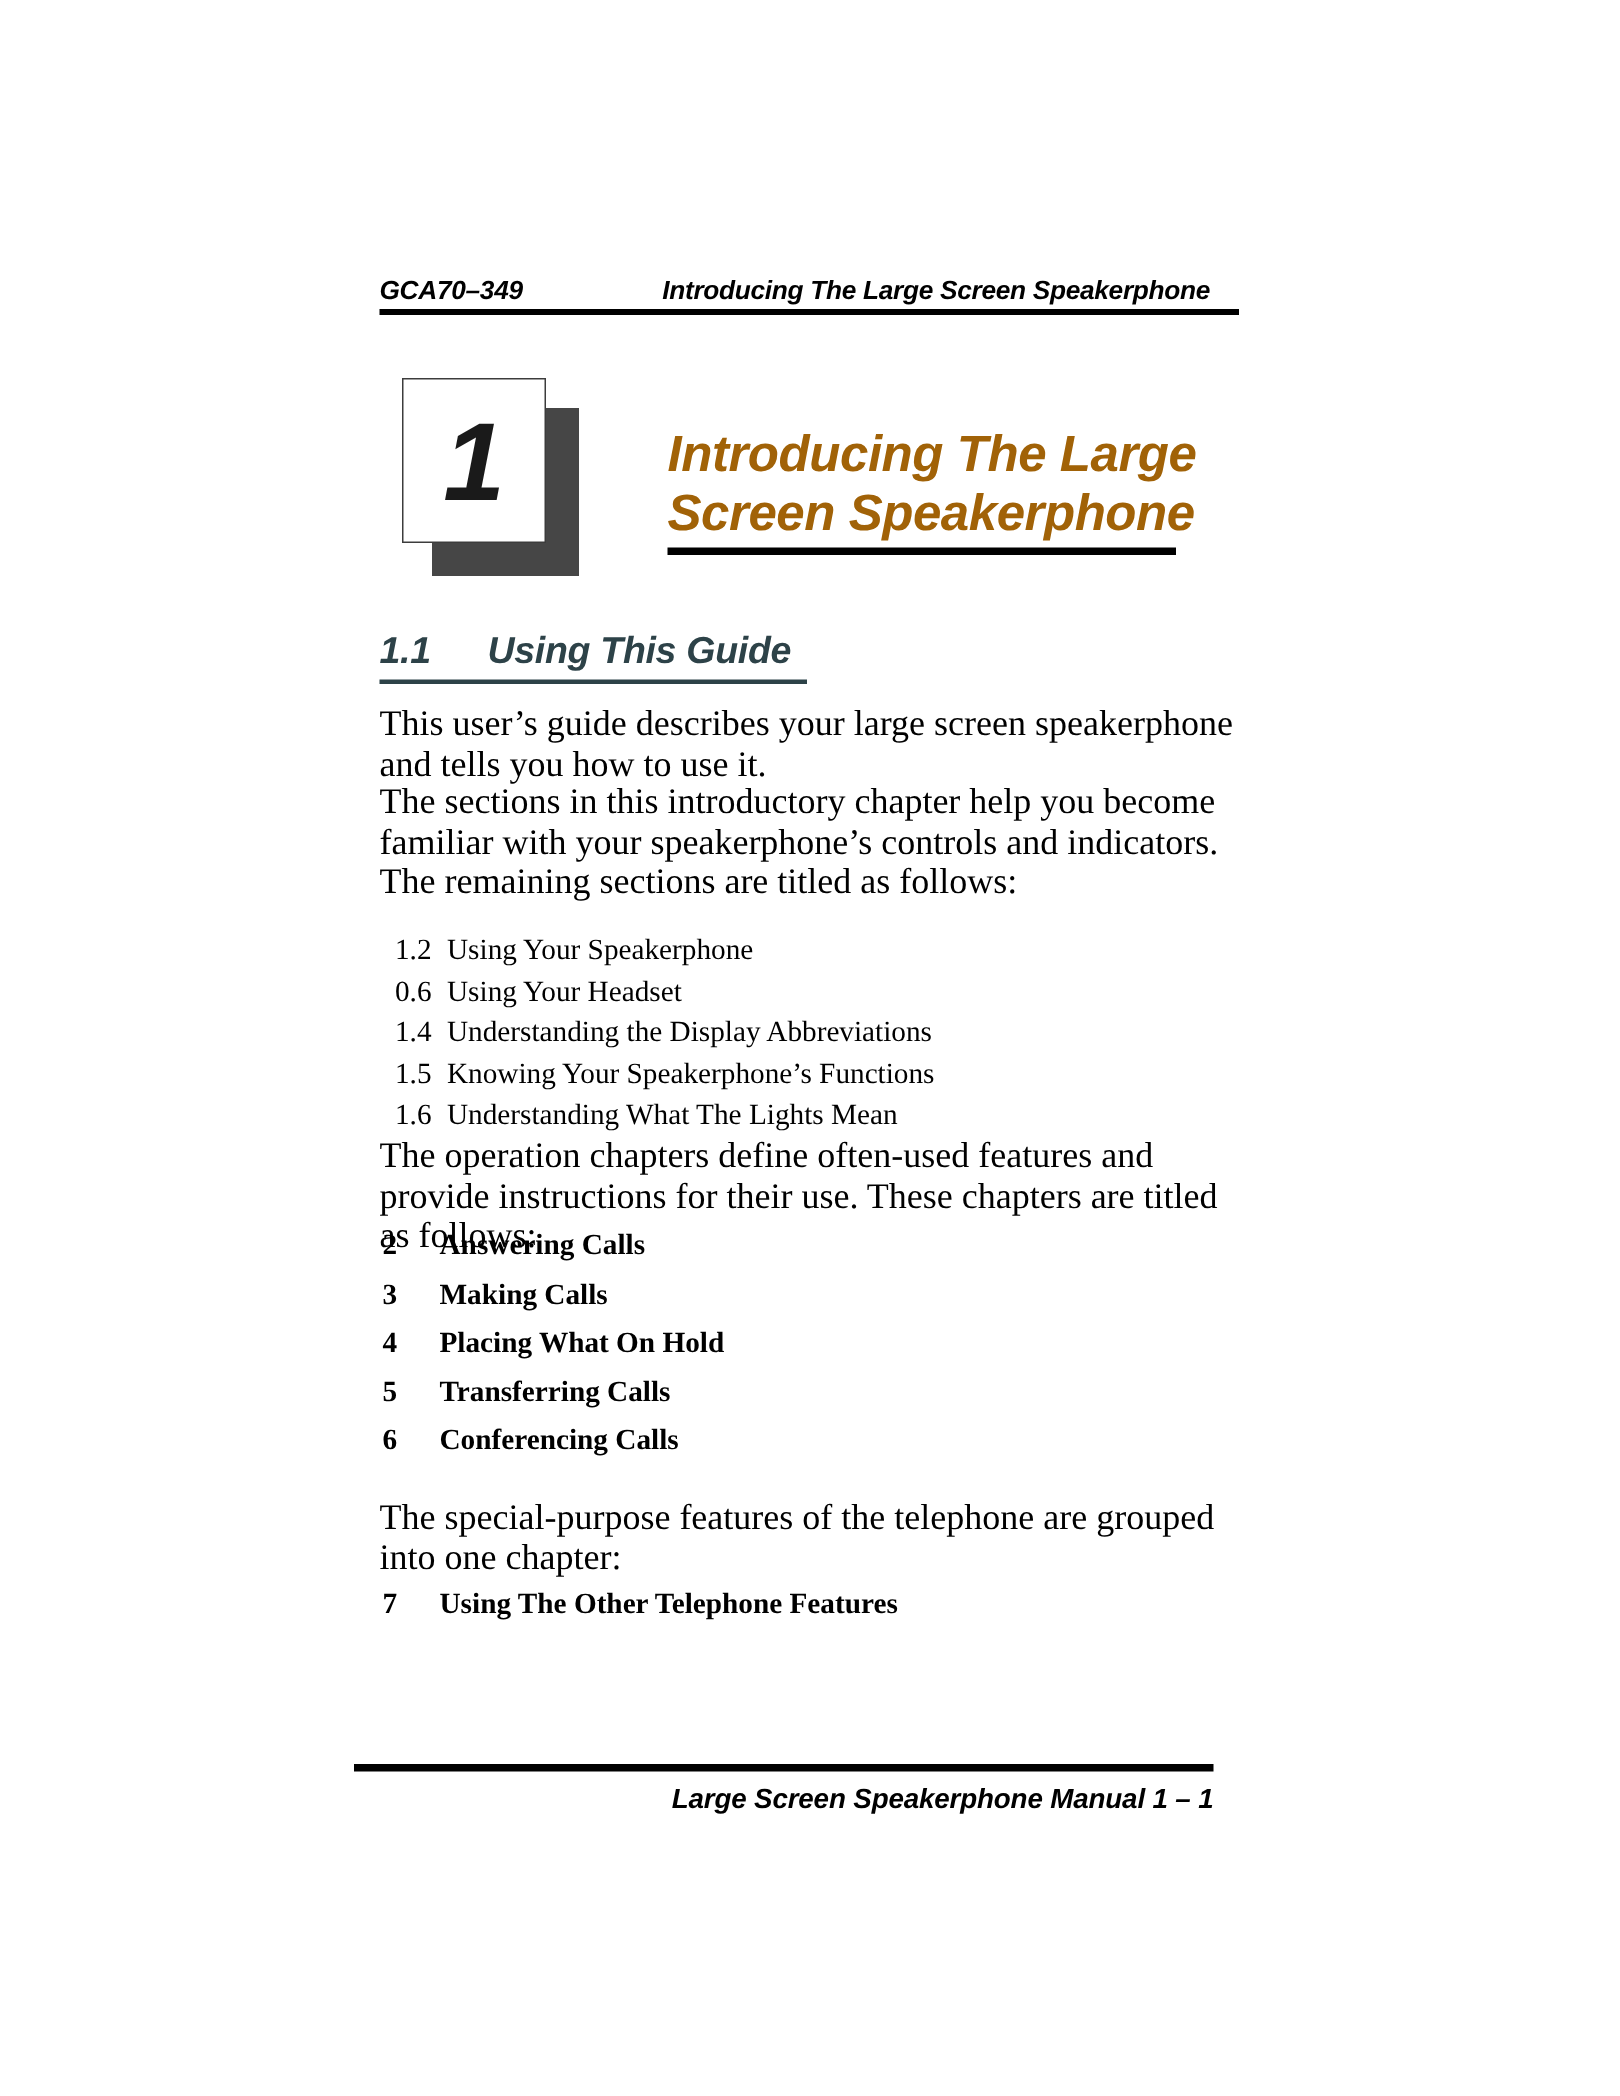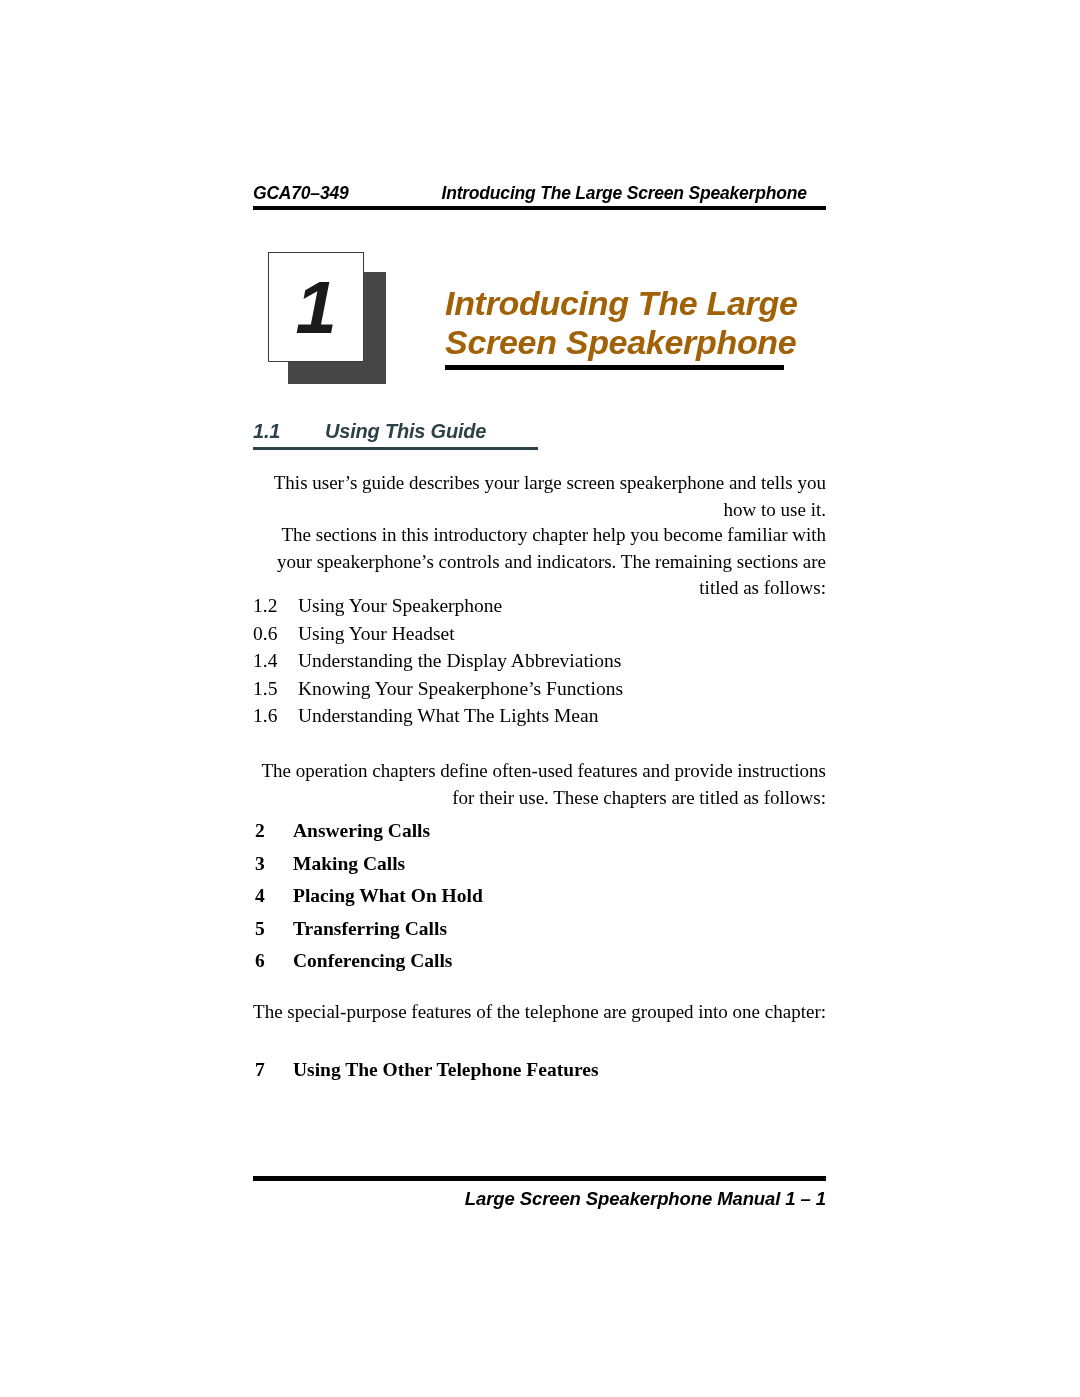--- a/index.html
+++ b/index.html
@@ -140,21 +140,21 @@
     left: 253px;
     top: 420px;
     width: 573px;
   }
   .section-heading-row {
     display: flex;
     align-items: baseline;
     font-family: "Liberation Sans", "DejaVu Sans", sans-serif;
     font-weight: bold;
     font-style: italic;
-    font-size: 20px;
+    font-size: 25px;
     color: #2d4248;
     letter-spacing: -0.2px;
   }
   .section-number {
     width: 72px;
     flex: 0 0 72px;
   }
   .section-title {
     white-space: nowrap;
   }
@@ -166,23 +166,23 @@
   }
 
   
   .body-block {
     position: absolute;
     left: 253px;
     width: 573px;
   }
   p.para {
     margin: 0;
-    font-size: 19px;
+    font-size: 24px;
     line-height: 26.5px;
-    text-align: right;
+    text-align: left;
   }
 
   
   .ref-list {
     margin: 0;
     padding: 0;
     list-style: none;
   }
   .ref-item {
     display: flex;
@@ -202,21 +202,21 @@
     padding-left: 2px;
   }
   .chapter-list .ref-item .ref-num {
     flex: 0 0 38px;
     width: 38px;
   }
 
   
   .footer {
     position: absolute;
-    left: 253px;
+    left: 236px;
     top: 1176px;
     width: 573px;
   }
   .footer-rule {
     width: 573px;
     height: 5px;
     background: #000000;
   }
   .footer-text {
     margin-top: 7px;
@@ -264,21 +264,21 @@
   </div>
 
   <div class="body-block" style="top:470px;">
     <p class="para">This user’s guide describes your large screen speakerphone and tells you how to use it.</p>
   </div>
 
   <div class="body-block" style="top:522px;">
     <p class="para">The sections in this introductory chapter help you become familiar with your speakerphone’s controls and indicators. The remaining sections are titled as follows:</p>
   </div>
 
-  <div class="body-block" style="top:592px;">
+  <div class="body-block" style="top:620px;text-align:center;">
     <ul class="ref-list">
       <li class="ref-item">
         <span class="ref-num">1.2</span>
         <span class="ref-label">Using Your Speakerphone</span>
       </li>
       <li class="ref-item">
         <span class="ref-num">0.6</span>
         <span class="ref-label">Using Your Headset</span>
       </li>
       <li class="ref-item">

